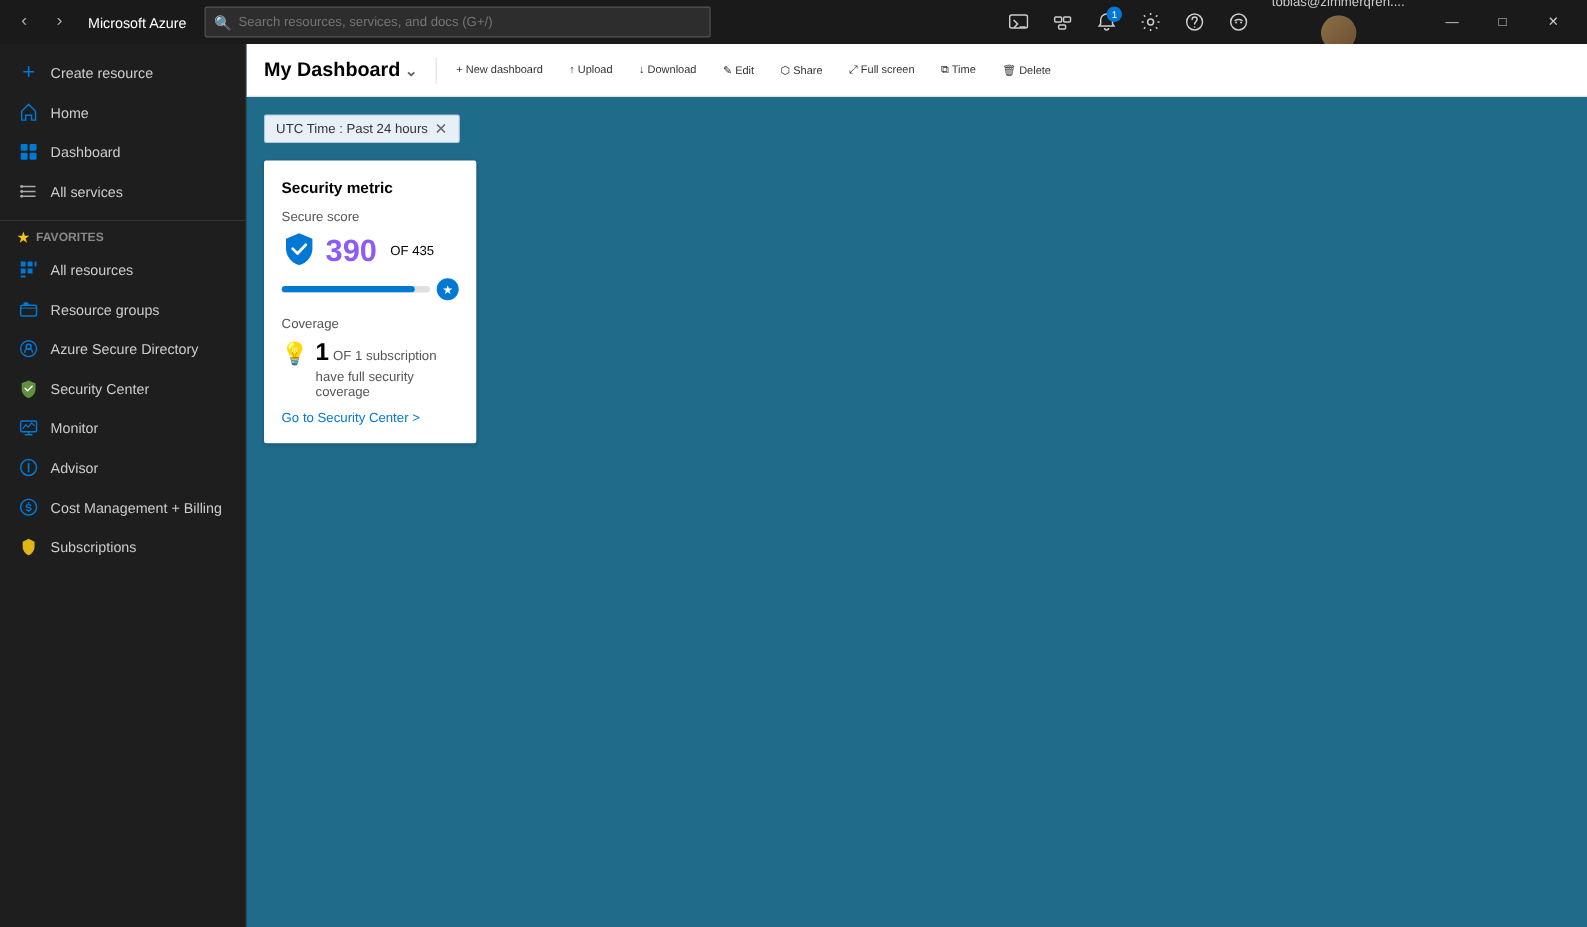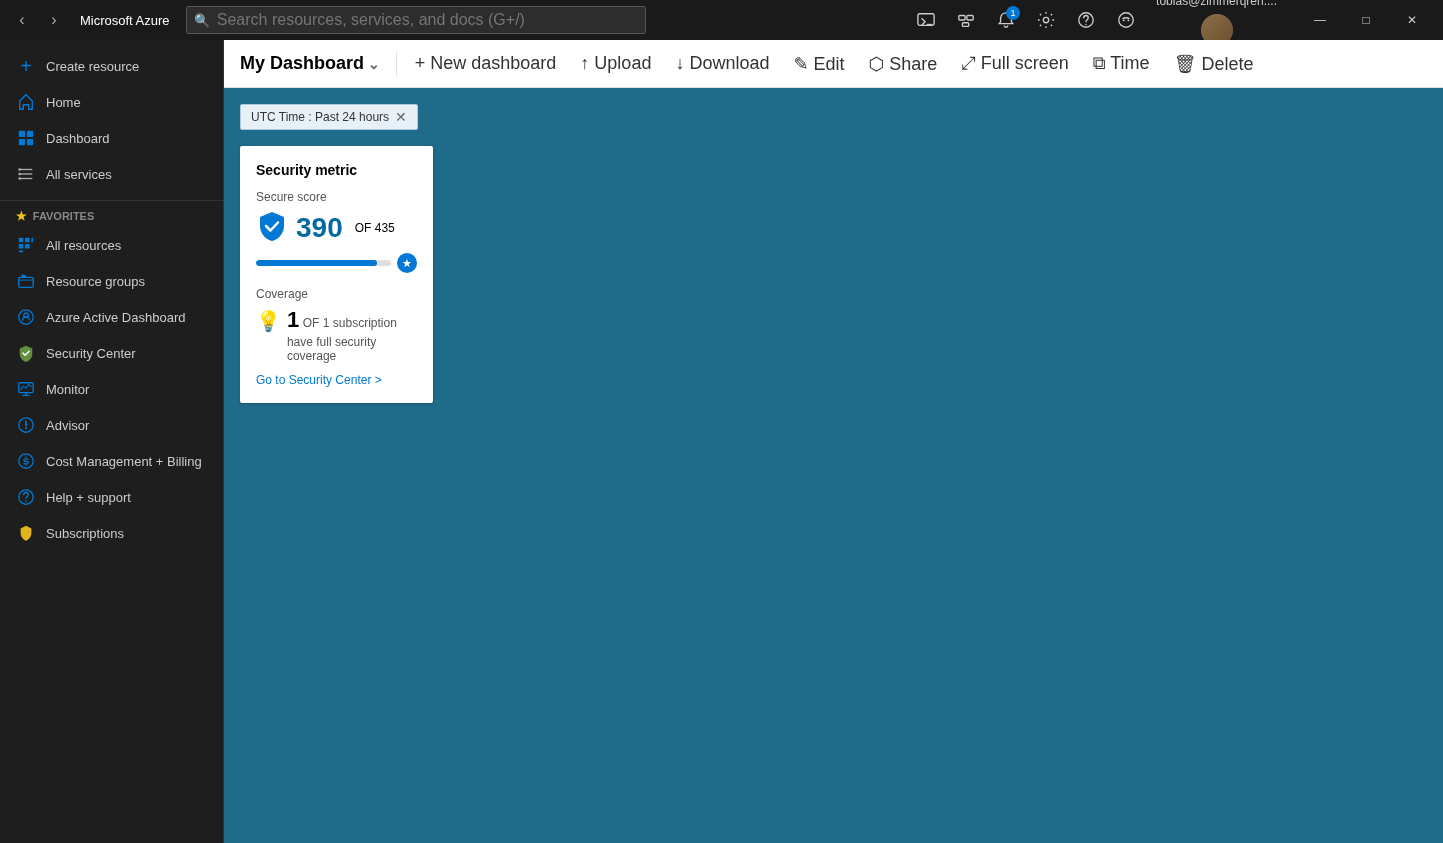--- a/index.html
+++ b/index.html
@@ -16,21 +16,21 @@
       font-size: 16px; display: flex; align-items: center; justify-content: center;
       border-radius: 2px;
     }
     .titlebar-title { color: #fff; font-size: 13px; margin: 0 12px; white-space: nowrap; }
     .titlebar-search {
       flex: 1; max-width: 460px; height: 28px; background: #2d2d2d; border: 1px solid #555;
       border-radius: 2px; display: flex; align-items: center; padding: 0 8px; gap: 6px; color: #aaa;
       margin-left: 4px;
     }
     .titlebar-search input {
-      background: none; border: none; color: #84cc16; font-size: 16px; outline: none; flex: 1;
+      background: none; border: none; color: #84cc16; font-size: 12px; outline: none; flex: 1;
     }
     .titlebar-icons { display: flex; align-items: center; gap: 4px; margin-left: auto; }
     .titlebar-icon-btn {
       background: none; border: none; color: #ccc; cursor: pointer; width: 36px; height: 36px;
       display: flex; align-items: center; justify-content: center; font-size: 16px; position: relative;
       border-radius: 2px;
     }
     .notification-badge {
       position: absolute; top: 4px; right: 4px; background: #0078d4; color: #fff;
       font-size: 9px; width: 14px; height: 14px; border-radius: 50%;
@@ -79,21 +79,21 @@
       display: flex; align-items: center; background: #fff; height: 48px; padding: 0 16px;
       gap: 4px; flex-shrink: 0; border-bottom: 1px solid #e0e0e0;
     }
     .dashboard-title {
       display: flex; align-items: center; gap: 4px; font-size: 18px; font-weight: 600;
       color: #000; cursor: pointer; margin-right: 8px;
     }
     .toolbar-sep { width: 1px; height: 24px; background: #e0e0e0; margin: 0 4px; }
     .toolbar-btn {
       display: flex; align-items: center; gap: 4px; padding: 4px 10px; background: none;
-      border: none; cursor: pointer; color: #333; font-size: 18px; border-radius: 2px;
+      border: none; cursor: pointer; color: #333; font-size: 10px; border-radius: 2px;
       white-space: nowrap;
     }
 
     
     .dashboard-body { flex: 1; padding: 16px; overflow: auto; }
 
     
     .time-filter {
       display: inline-flex; align-items: center; background: #e8f0f7; border: 1px solid #b0c8e0;
       border-radius: 2px; padding: 4px 10px; gap: 6px; margin-bottom: 16px; font-size: 12px; color: #333;
@@ -101,21 +101,21 @@
     .time-filter-x { cursor: pointer; color: #666; font-size: 14px; }
 
     
     .card {
       background: #fff; border-radius: 2px; box-shadow: 0 1px 3px rgba(0,0,0,0.2);
       width: 193px; padding: 16px; color: #333;
     }
     .card-title { font-size: 14px; font-weight: 600; margin-bottom: 12px; color: #000; }
     .card-section-label { font-size: 12px; color: #555; margin-bottom: 6px; }
     .secure-score-row { display: flex; align-items: center; gap: 8px; margin-bottom: 8px; }
-    .score-number { font-size: 28px; font-weight: 700; color: #0369a1; }
+    .score-number { font-size: 28px; font-weight: 700; color: #8b5cf6; }
     .score-of { font-size: 12px; color: #000000; margin-left: 4px; }
     .progress-row { display: flex; align-items: center; gap: 6px; margin-bottom: 14px; }
     .progress-bar-container { flex: 1; height: 6px; background: #e0e0e0; border-radius: 3px; overflow: hidden; }
     .progress-bar-fill { height: 100%; background: #0078d4; border-radius: 3px; }
     .star-circle {
       width: 20px; height: 20px; border-radius: 50%; background: #0078d4;
       display: flex; align-items: center; justify-content: center; color: #fff; font-size: 11px;
     }
     .coverage-section { }
     .coverage-row { display: flex; align-items: flex-start; gap: 6px; margin-bottom: 4px; }
@@ -276,21 +276,21 @@
     </div>
 
     <div class="sidebar-item">
       <span class="icon">
         <svg width="18" height="18" viewBox="0 0 20 20" fill="none">
             <circle cx="10" cy="10" r="8" stroke="#0078d4" stroke-width="1.5"></circle>
             <path d="M6 14c0-2.2 1.8-4 4-4s4 1.8 4 4" stroke="#0078d4" stroke-width="1.5"></path>
             <circle cx="10" cy="8" r="2.5" stroke="#0078d4" stroke-width="1.5"></circle>
           </svg>
       </span>
-      <span>Azure Active Dashboard</span>
+      <span>Azure Secure Directory</span>
     </div>
 
     <div class="sidebar-item">
       <span class="icon">
         <svg width="18" height="18" viewBox="0 0 20 20" fill="none">
             <path d="M10 2L3 5v6c0 4 3.1 7.7 7 9 3.9-1.3 7-5 7-9V5L10 2z" fill="#70ad47" opacity="0.8"></path>
             <path d="M6.5 10l2.5 2.5 4.5-4.5" stroke="#fff" stroke-width="1.5" stroke-linecap="round"></path>
           </svg>
       </span>
       <span>Security Center</span>
@@ -320,30 +320,20 @@
     <div class="sidebar-item">
       <span class="icon">
         <svg width="18" height="18" viewBox="0 0 20 20" fill="none">
             <circle cx="10" cy="10" r="8" stroke="#0078d4" stroke-width="1.5"></circle>
             <path d="M10 5v1.5M10 13.5V15M7.5 12a2.5 2 0 0 0 2.5 1.5 2.5 2 0 0 0 2.5-1.5c0-1-1-1.5-2.5-1.5s-2.5-.5-2.5-1.5A2.5 2 0 0 1 10 7.5 2.5 2 0 0 1 12.5 9" stroke="#0078d4" stroke-width="1.3"></path>
           </svg>
       </span>
       <span>Cost Management + Billing</span>
     </div>
 
-    <div class="sidebar-item">
-      <span class="icon">
-        <svg width="18" height="18" viewBox="0 0 20 20" fill="none">
-            <circle cx="10" cy="10" r="8" stroke="#0078d4" stroke-width="1.5"></circle>
-            <path d="M7.5 7.5a2.5 2.5 0 0 1 5 0c0 2-2.5 2.5-2.5 4" stroke="#0078d4" stroke-width="1.5" stroke-linecap="round"></path>
-            <circle cx="10" cy="14.5" r="0.8" fill="#0078d4"></circle>
-          </svg>
-      </span>
-      <span>Help + support</span>
-    </div>
 
     <div class="sidebar-item">
       <span class="icon">
         <svg width="18" height="18" viewBox="0 0 20 20" fill="none">
             <path d="M10 2L4 5v5c0 4 2.7 7.4 6 8.6 3.3-1.2 6-4.6 6-8.6V5L10 2z" fill="#f5c518" opacity="0.9"></path>
           </svg>
       </span>
       <span>Subscriptions</span>
     </div>
   </div>

